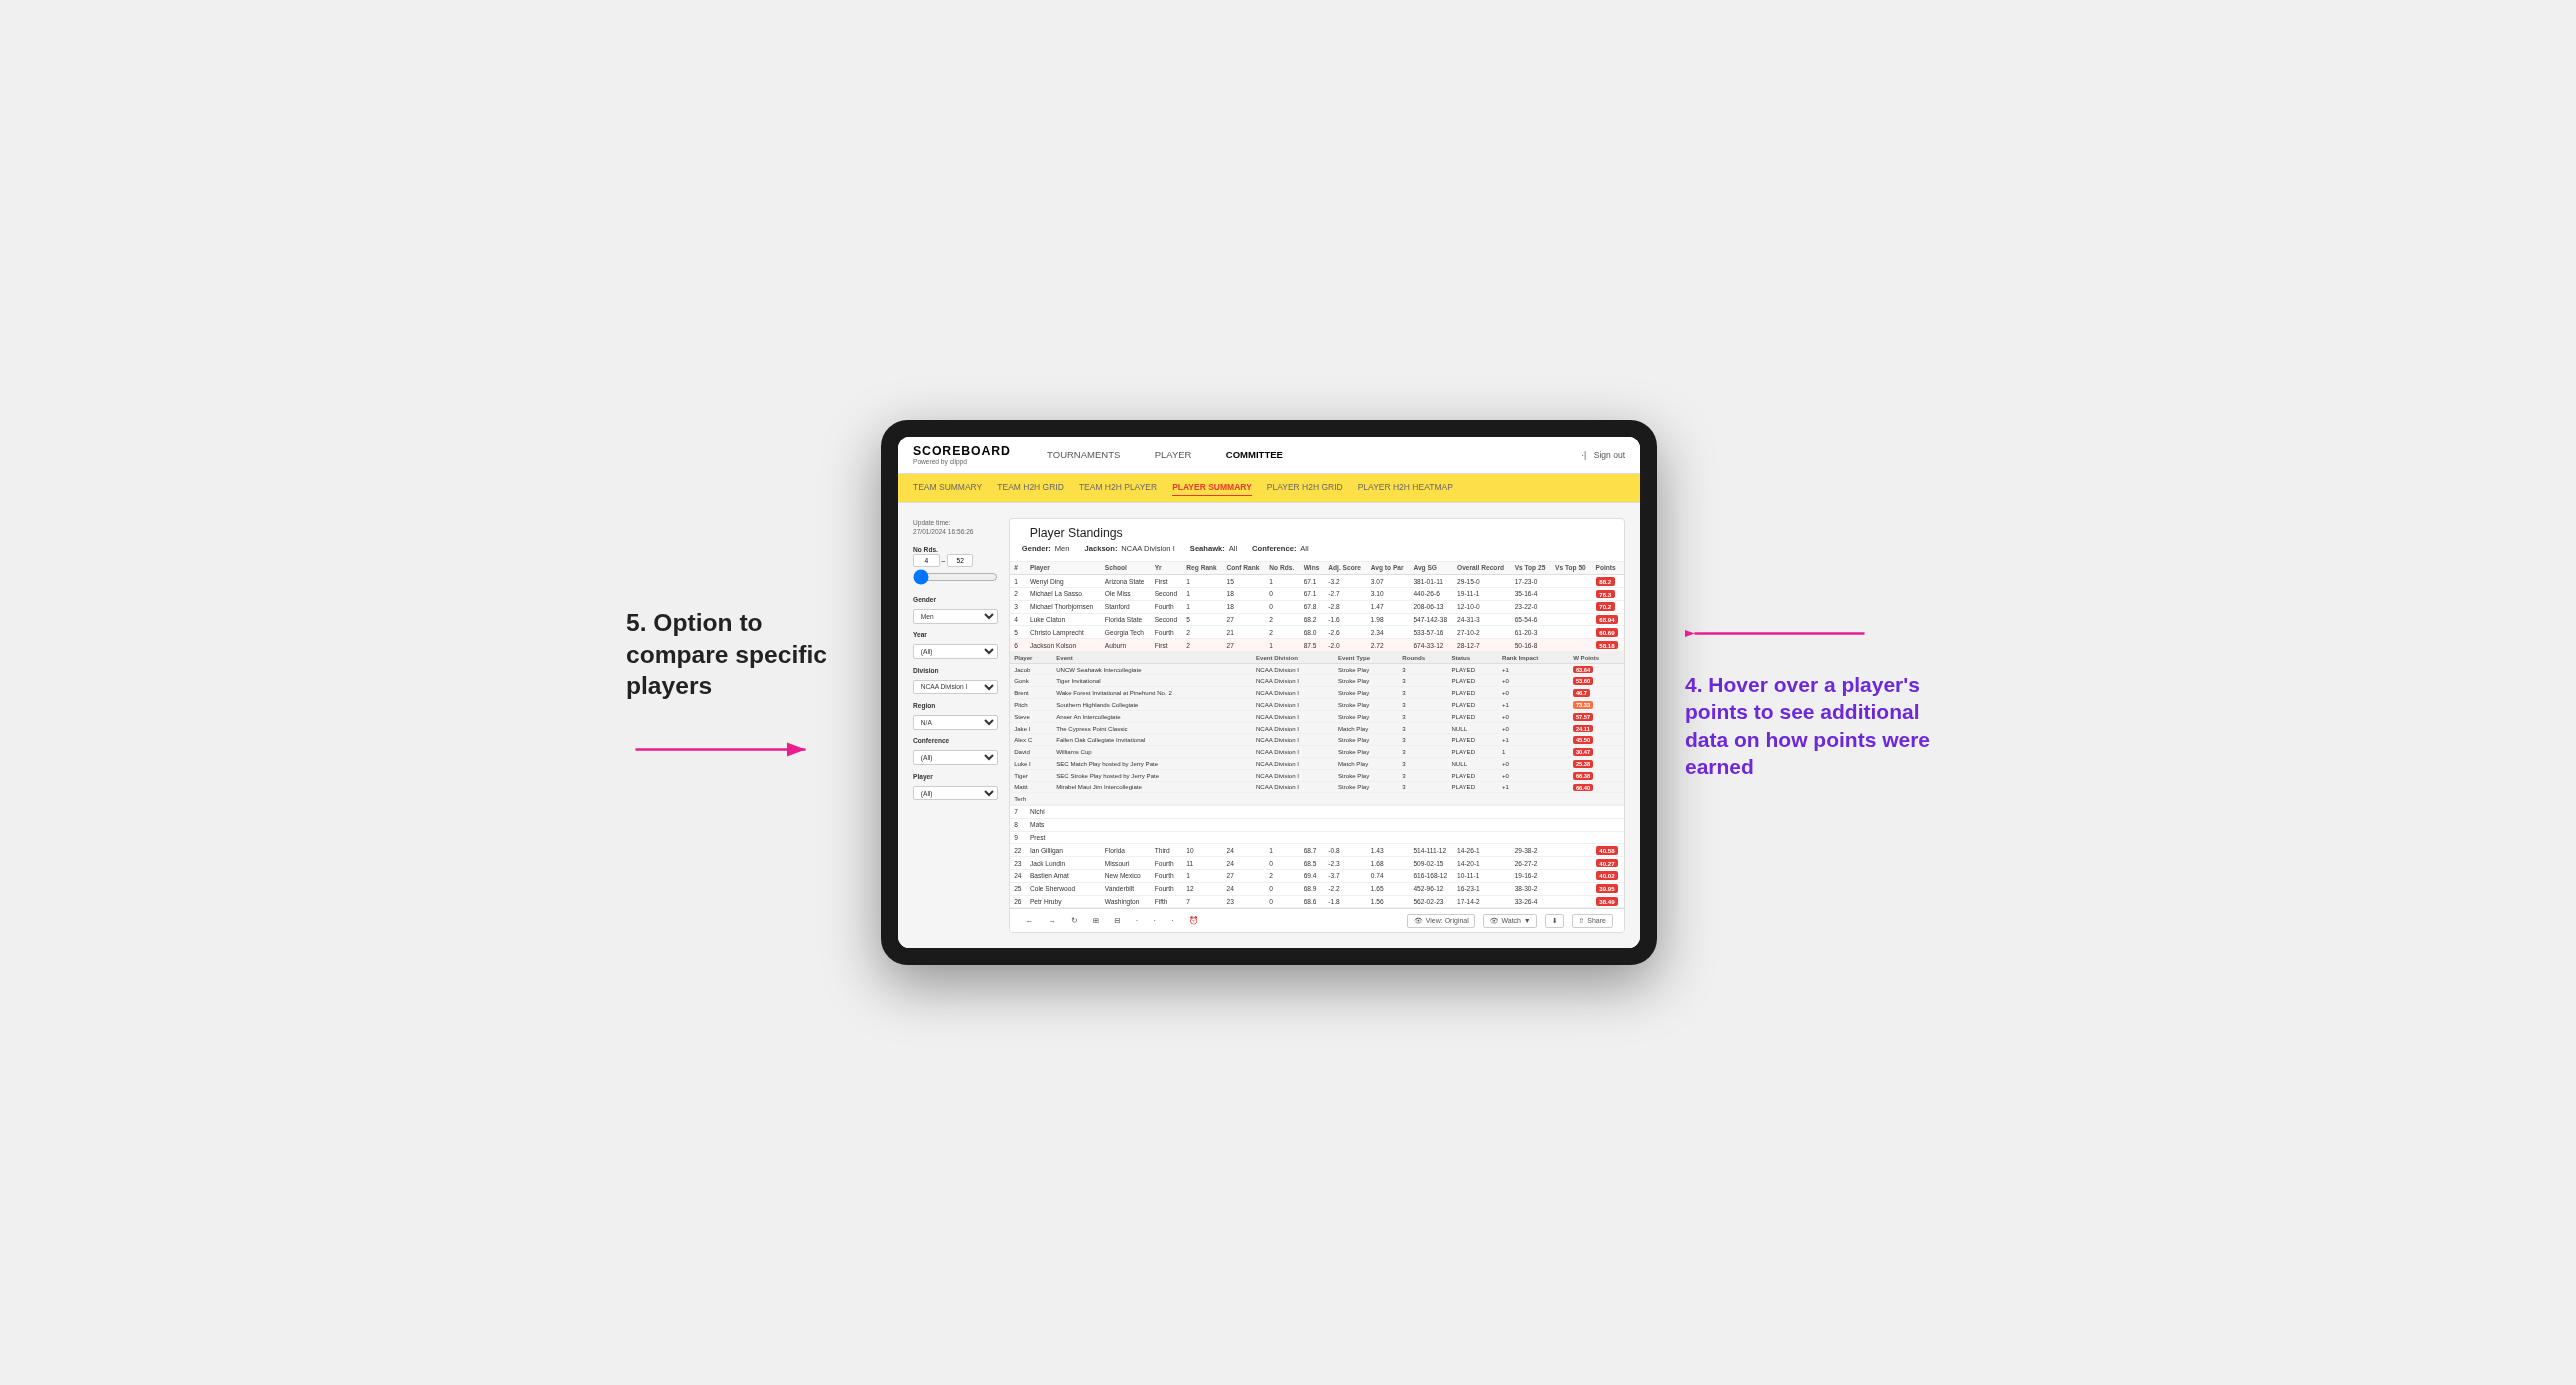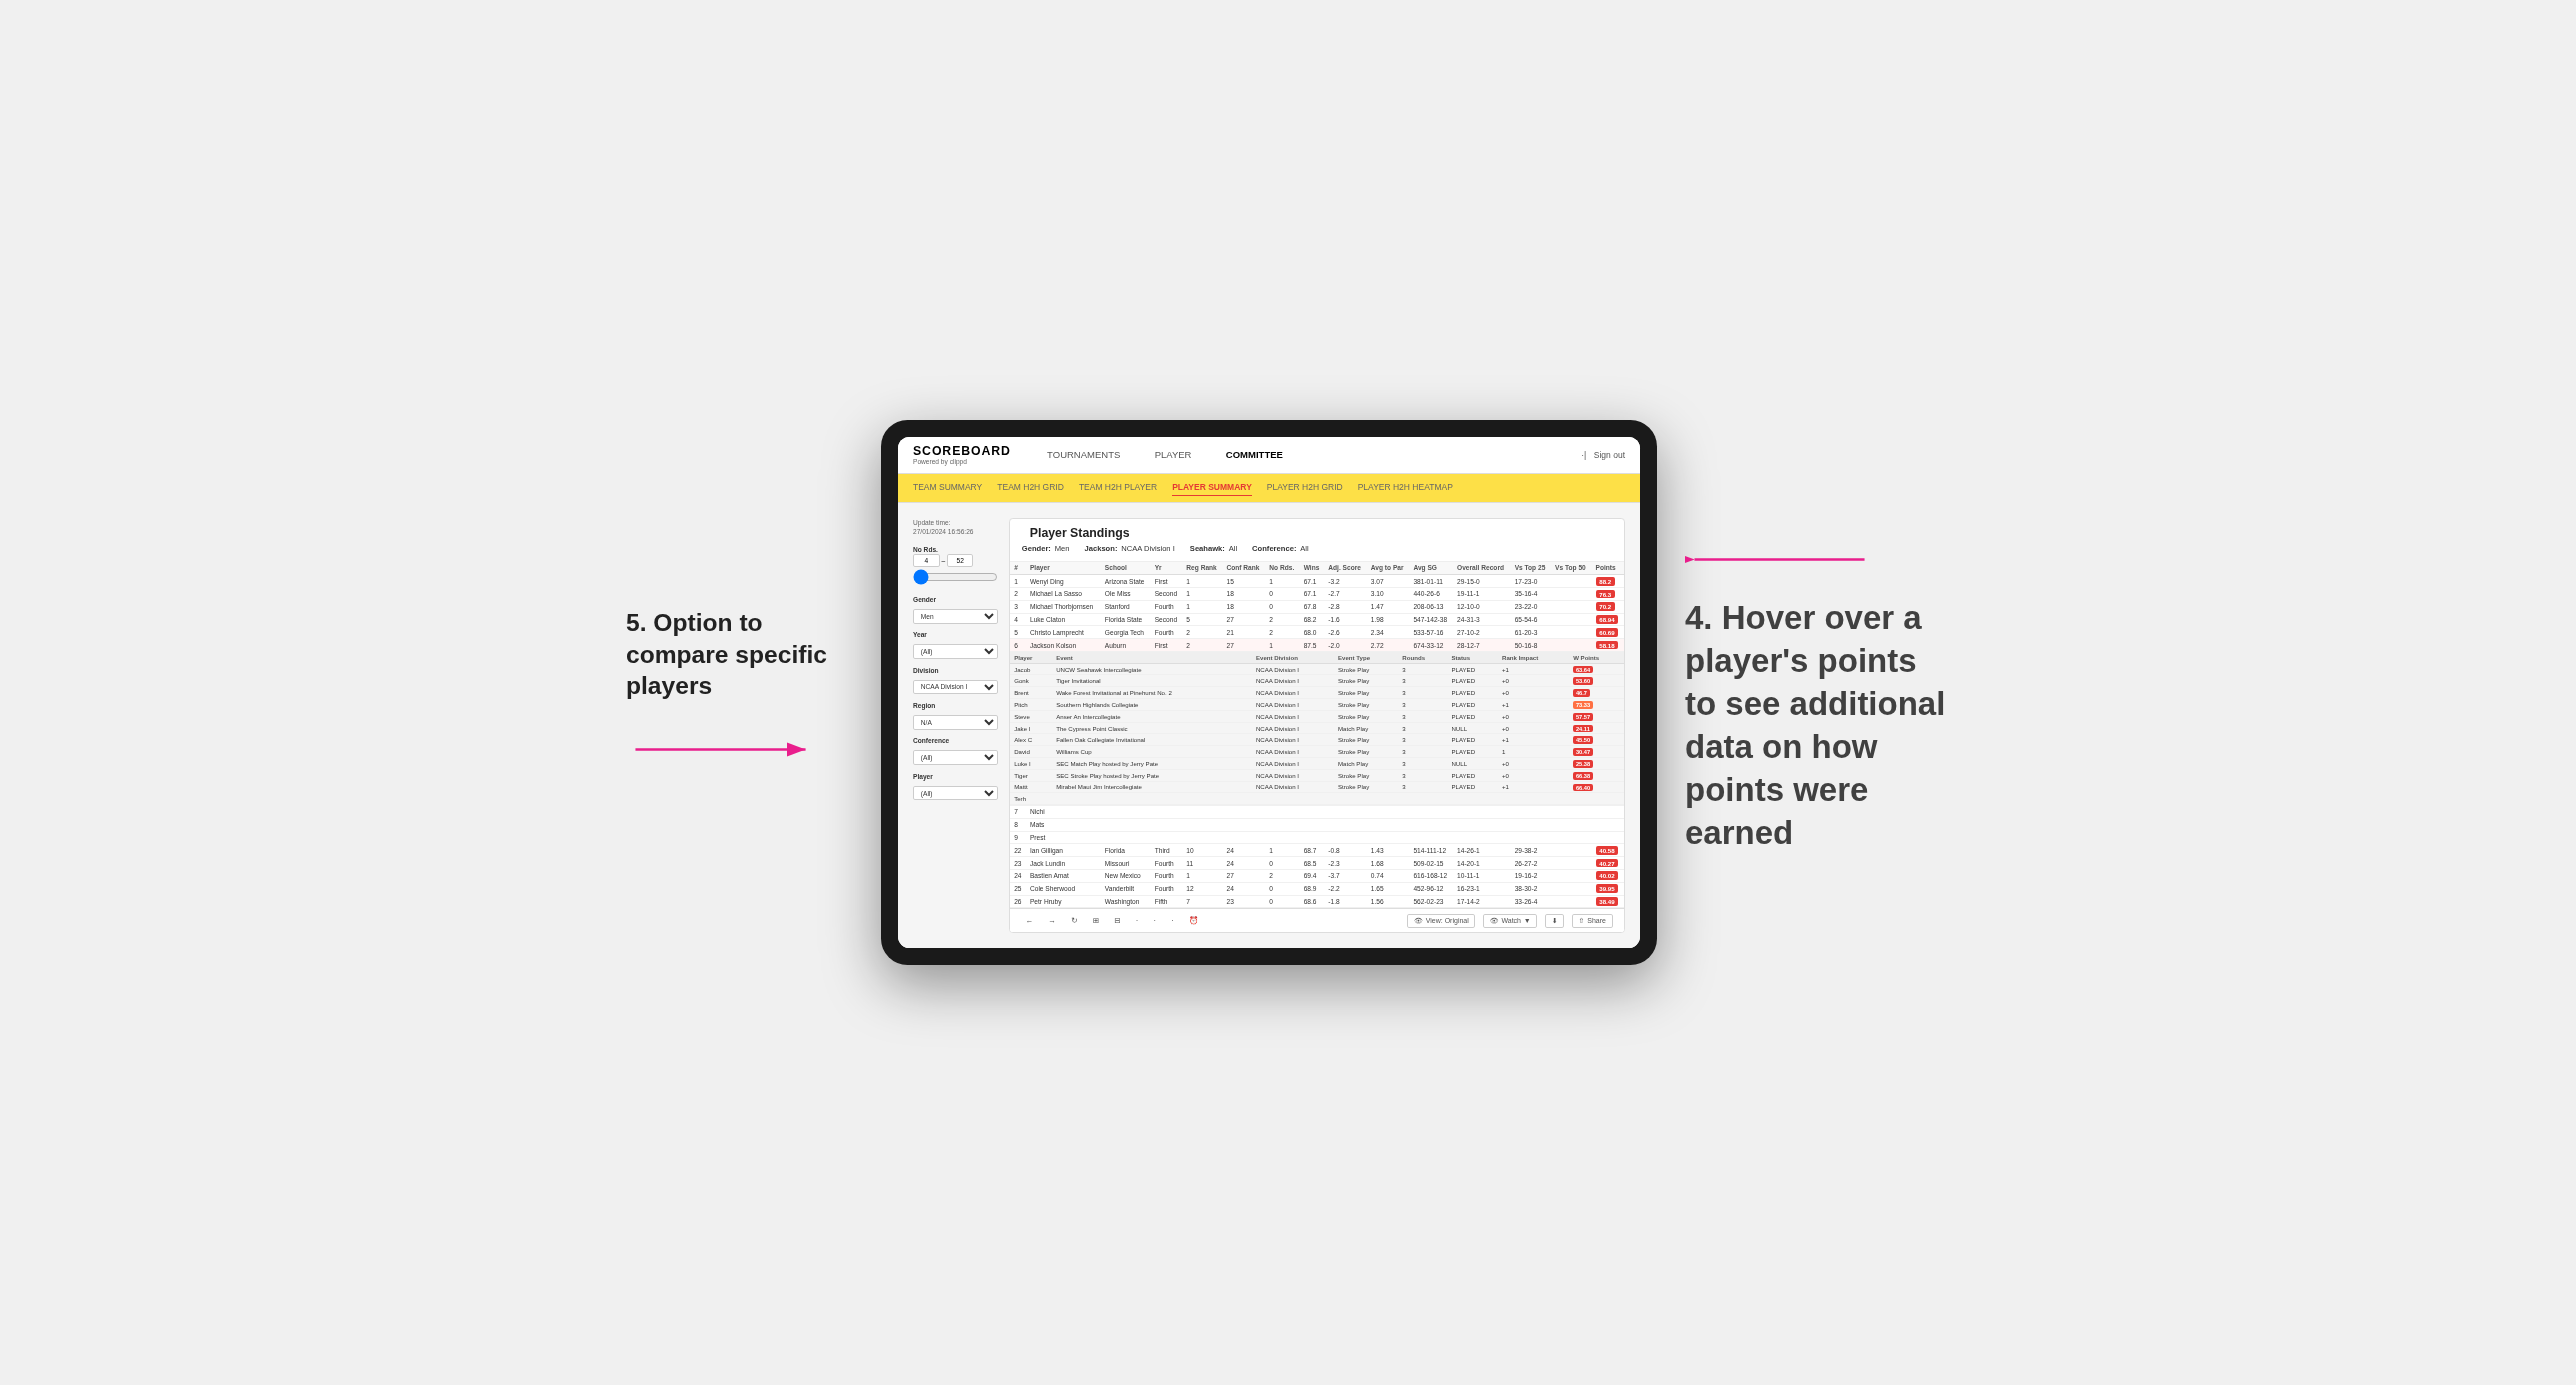--- a/index.html
+++ b/index.html
@@ -179,21 +179,21 @@
       border-radius: 3.8px;
       overflow: hidden;
     }
 
     .panel-header {
       padding: 7.6px 11.4px;
       border-bottom: 0.9px solid #eee;
     }
     .panel-title {
       font-size: 12.3px;
-      font-weight: 700;
+      font-weight: 400;
       color: #222;
       margin-bottom: 3.8px;
       padding-left: 8px;
     }
 
     .filters-row {
       display: flex;
       gap: 15px;
       font-size: 7.6px;
       color: #333;
@@ -883,21 +883,21 @@
     <div style="width:265px; flex-shrink:0; position:relative;">
 
       <svg width="189" height="57" style="display:block; margin-bottom:9.5px;" viewBox="0 0 200 60">
         <defs>
           <marker id="arrowhead-r" markerWidth="8" markerHeight="6" refX="0" refY="3" orient="auto">
             <polygon points="8 0, 0 3, 8 6" fill="#e91e8c"></polygon>
           </marker>
         </defs>
         <line x1="190" y1="30" x2="10" y2="30" stroke="#e91e8c" stroke-width="2.5" marker-end="url(#arrowhead-r)"></line>
       </svg>
-      <div style="font-size:33px; font-weight:600; color:#404040; line-height:1.3;">
+      <div style="font-size:21px; font-weight:600; color:#6d28d9; line-height:1.3;">
         <span style="font-weight:700;">4.</span>
         <span>Hover over a player's points to see additional data on how points were earned</span>
       </div>
     </div>
 
   </div>
 </div>
 
 
 </body></html>

